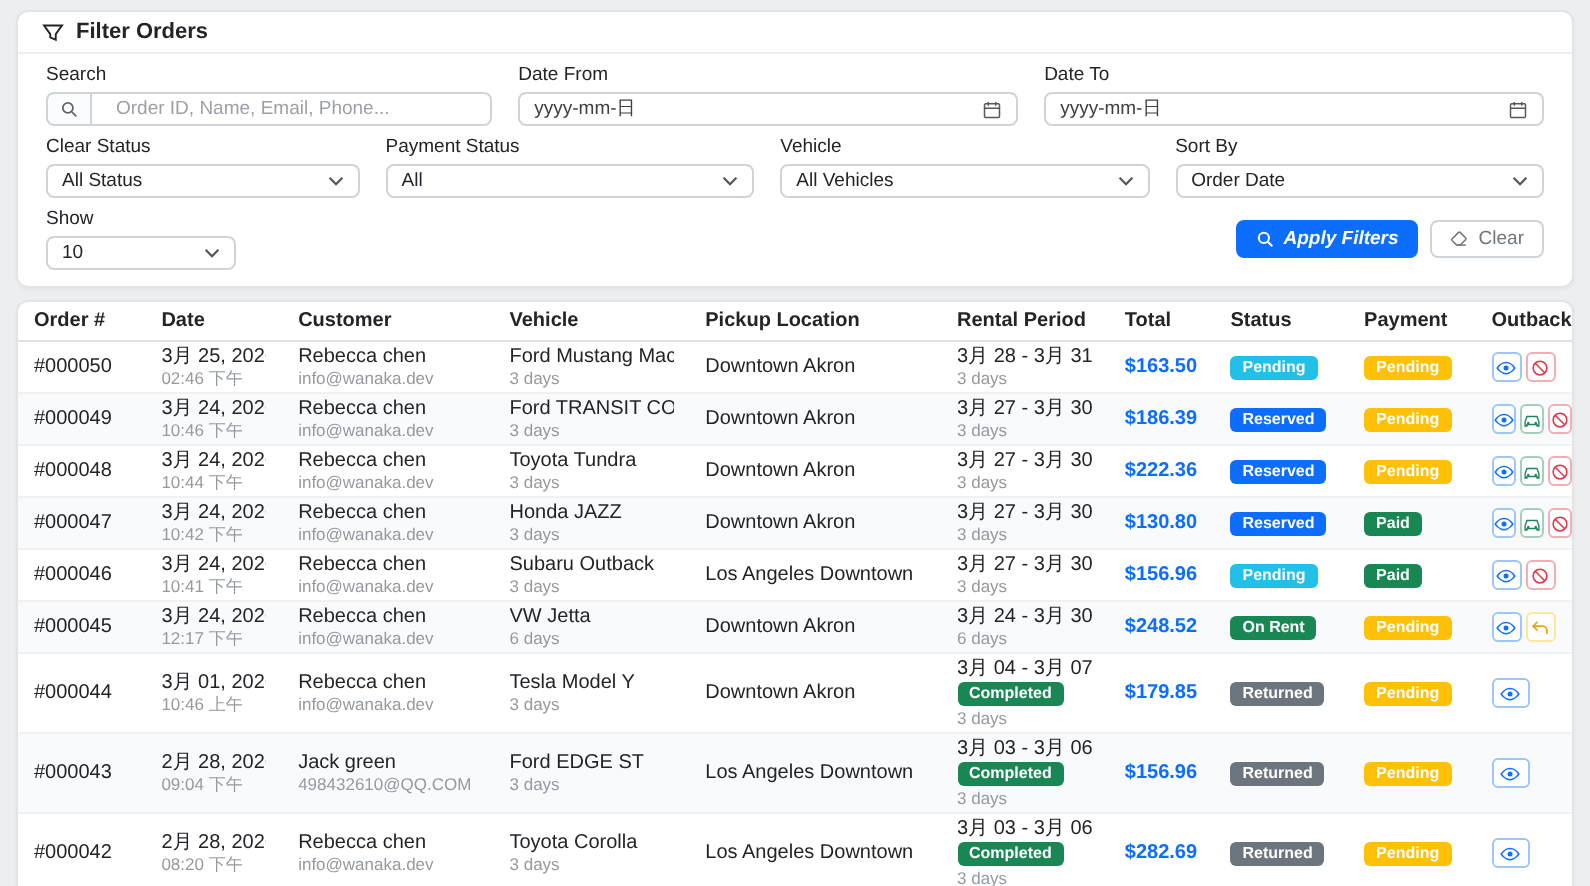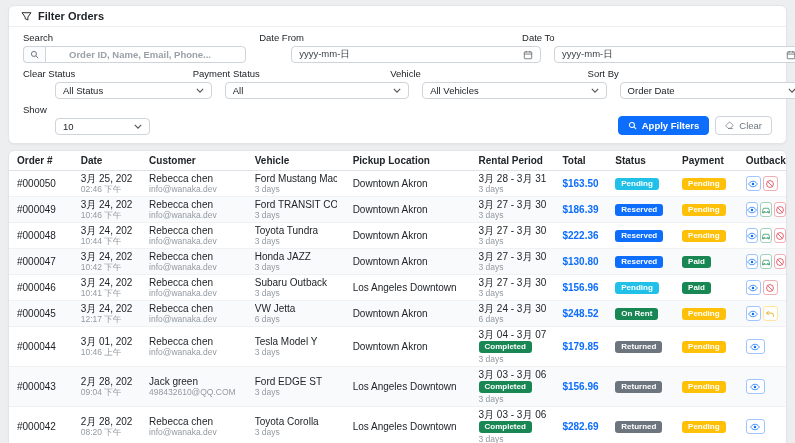--- a/index.html
+++ b/index.html
@@ -21,53 +21,52 @@
   .card-header {
     display:flex; align-items:center; gap:6px;
     padding:4px 12px;
     border-bottom:1px solid #eceff1;
     font-size:11px; font-weight:bold;
   }
   .filter-body { padding:5px 14px 8px 14px; }
   .frow { display:grid; gap:13px; margin-bottom:5px; }
   .frow1 { grid-template-columns: 1fr 1.12fr 1.12fr; }
   .frow2 { grid-template-columns: 0.85fr 1fr 1fr 1fr; }
-  .frow3 { display:flex; justify-content:space-between; align-items:flex-end; margin-bottom:0; }
+  .frow3 { display:flex; justify-content:space-between; align-items:center; margin-bottom:0; }
   .flabel { display:block; font-size:9.5px; color:#212529; margin-bottom:3px; }
   .ctrl {
     height:17px; width:100%;
     border:1px solid #ced4da; border-radius:4px;
     background:#fff; display:flex; align-items:center;
-    font-size:9.5px; color:#212529; padding:0 7px;margin-left:32px;
+    font-size:9.5px; color:#212529; padding:0 7px;
   }
   .input-group { display:flex; height:17px; }
   .addon {
     display:flex; align-items:center; padding:0 6px;
     border:1px solid #ced4da; border-right:none;
     border-radius:4px 0 0 4px; background:#fbfcfd; color:#5c6670;
   }
   .input-group input {
     flex:1; border:1px solid #ced4da; border-radius:0 4px 4px 0;
-    font-size:9.5px; padding:0 23px; outline:none; color:#212529;
+    font-size:9.5px; padding:0 12px; outline:none; color:#212529;
     font-family:"Liberation Sans", sans-serif;
-    font-weight:bold;
   }
   .input-group input::placeholder { color:#9aa1a8; }
   .sel { justify-content:space-between; cursor:default; }
   .date { justify-content:space-between; }
   .date .ph { color:#3c4248; }
   .muted-ic { color:#54595e; display:flex; align-items:center; }
   .show-col { width:95px; }
   .btns { display:flex; gap:6px; }
   .btn {
     display:flex; align-items:center; gap:5px;
     height:19px; padding:0 9px; border-radius:4px;
     font-size:9.5px; font-family:"Liberation Sans", sans-serif; cursor:pointer;
   }
-  .btn-primary { background:#0d6efd; border:1px solid #0d6efd; color:#fff; font-weight:bold; }
+  .btn-primary { background:#0d6efd; border:1px solid #0d6efd; color:#fff; font-weight:bold;font-style:italic; }
   .btn-light { background:#fff; border:1px solid #ced4da; color:#6c757d; }
   
   .table-card { margin-top:6px; overflow:hidden; }
   table { width:100%; border-collapse:collapse; table-layout:fixed; }
   th {
     text-align:left; font-size:10px; font-weight:bold;
     padding:4px 8px; border-bottom:1px solid #dee2e6; color:#212529;
   }
   td { padding:2px 8px; border-bottom:1px solid #f0f1f3; vertical-align:middle; font-size:10px; }
   tbody tr:nth-child(even) { background:#f9fafb; }

